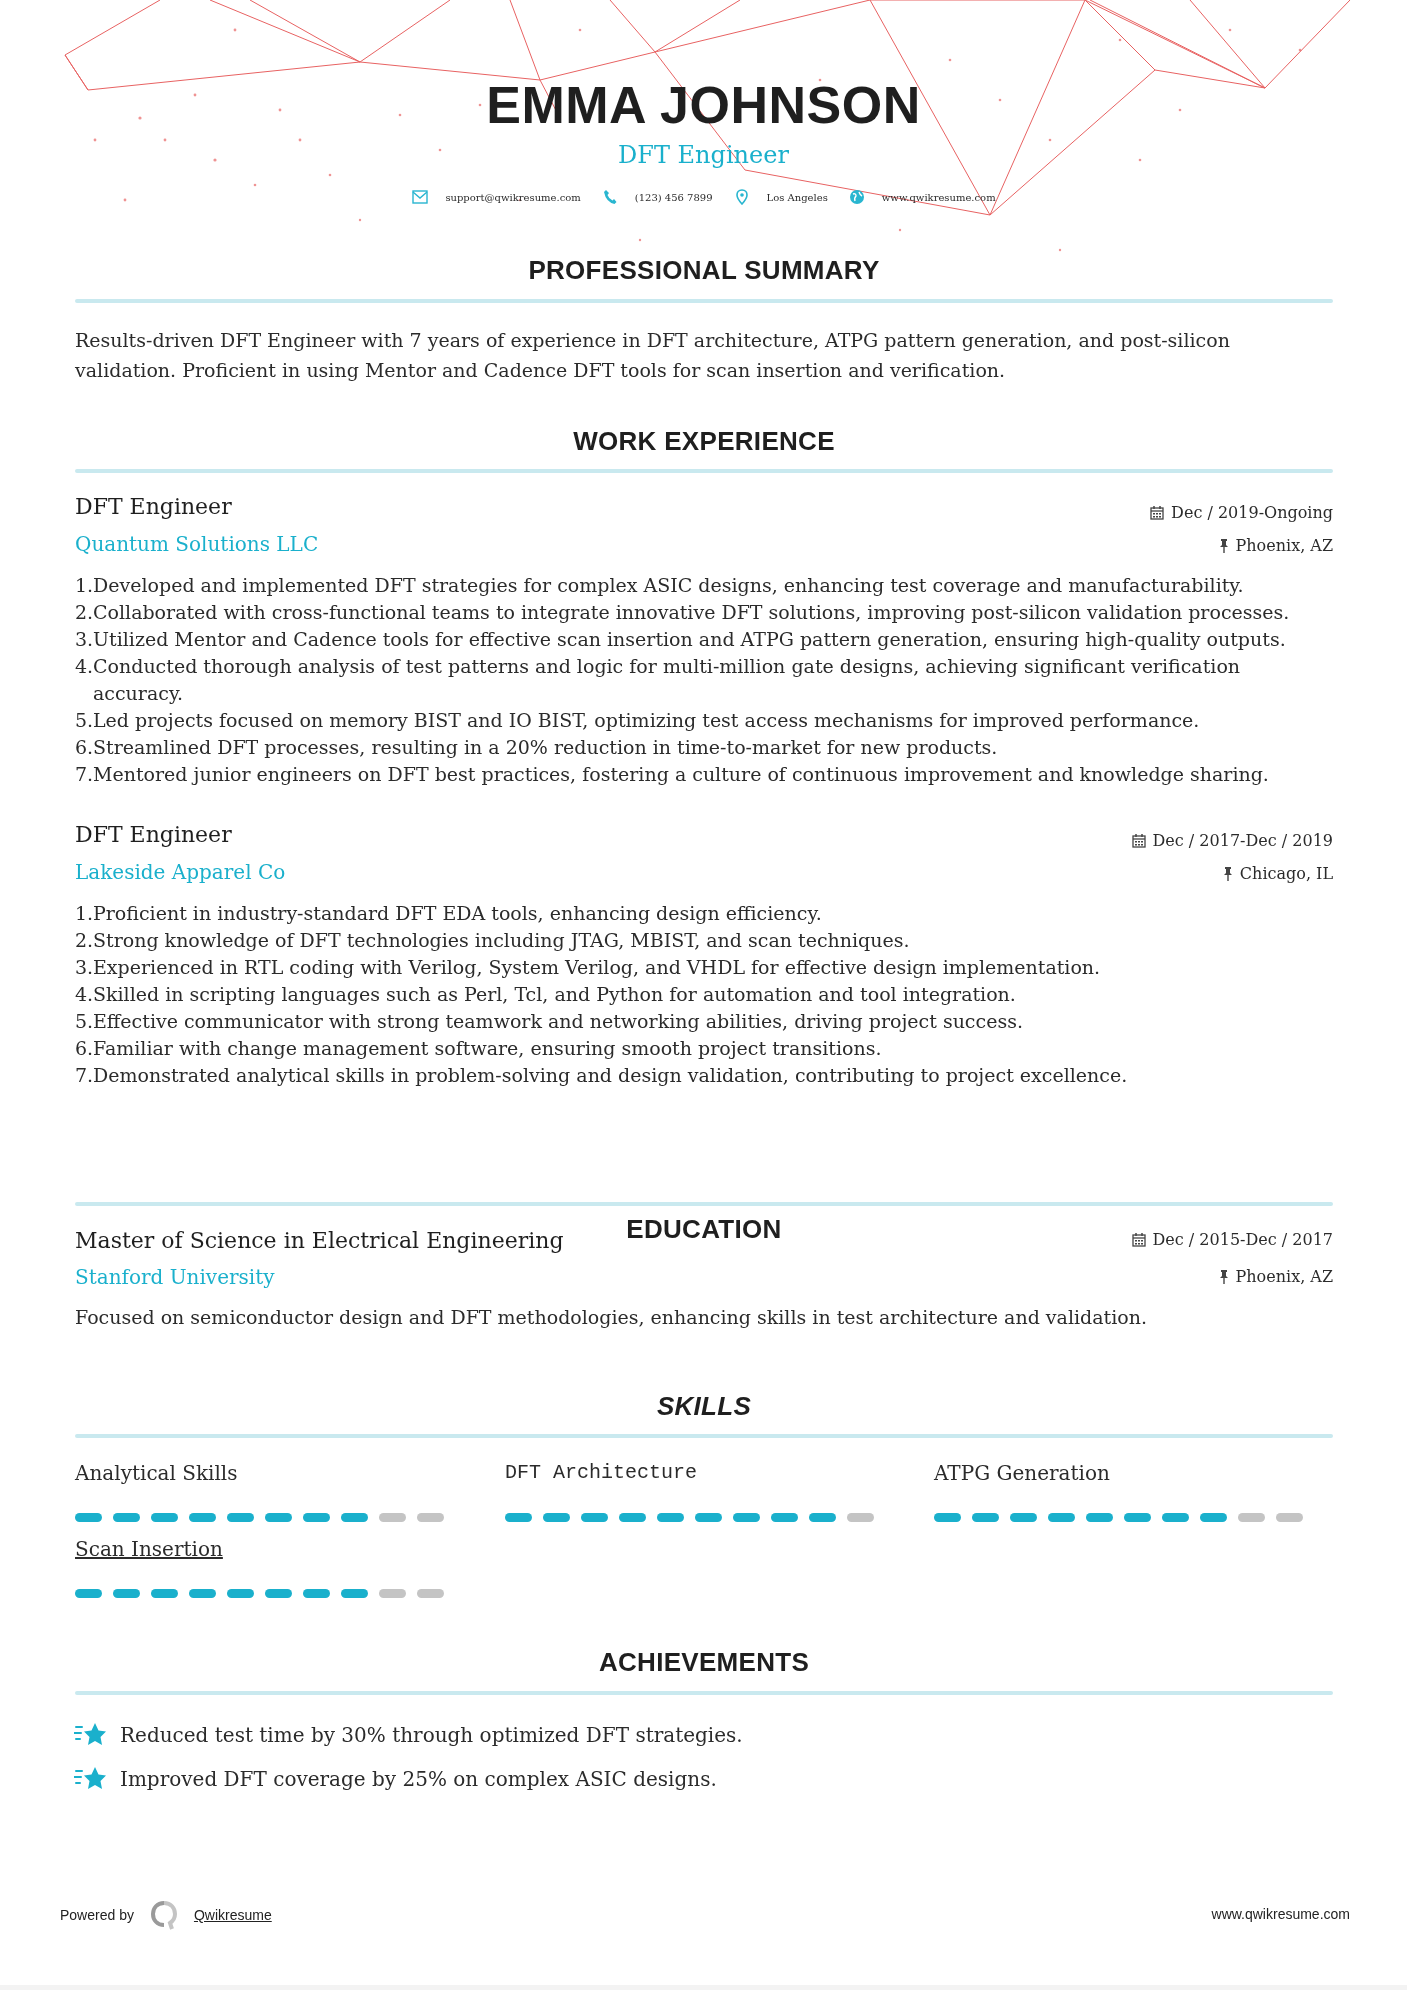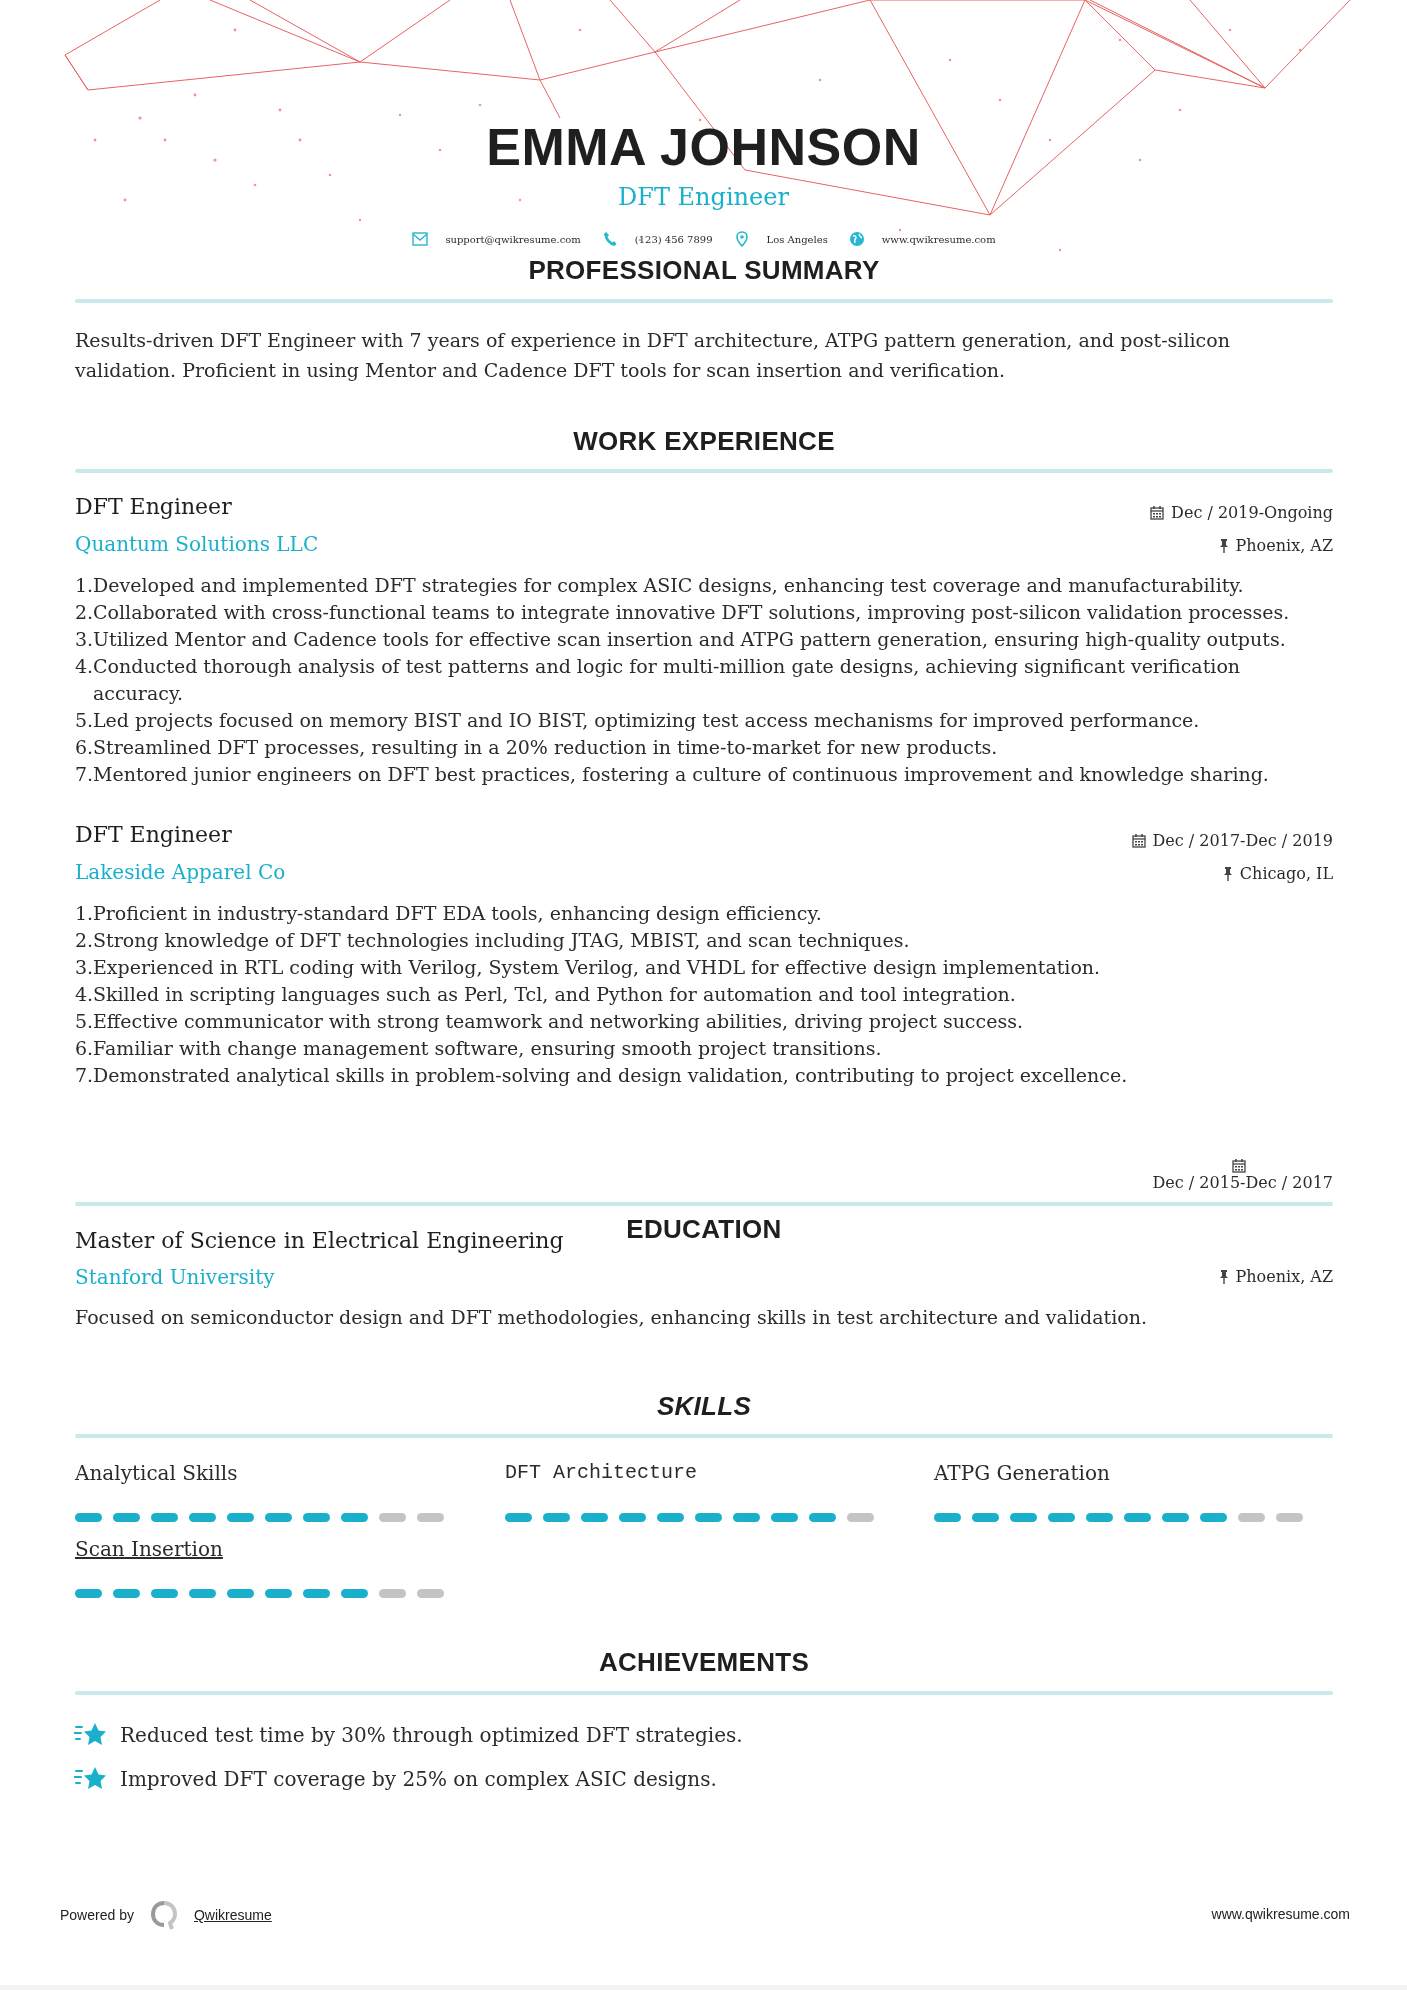--- a/index.html
+++ b/index.html
@@ -3,21 +3,21 @@
   <meta charset="utf-8">
   <style>
     * { box-sizing: border-box; margin: 0; padding: 0; }
     html, body { width: 1407px; height: 1990px; background: #ffffff; overflow: hidden; }
     body { position: relative; font-family: "DejaVu Serif", serif; color: #2b2b2b; }
 
     .bg-deco { position: absolute; left: 0; top: 0; width: 1407px; height: 300px; z-index: 0; }
 
     .page { position: absolute; left: 0; top: 0; width: 1407px; z-index: 1; }
 
-    .header { position: absolute; left: 0; top: 74px; width: 1407px; text-align: center; margin-top: 42px; }
+    .header { position: absolute; left: 0; top: 74px; width: 1407px; text-align: center; }
     .name { font-family: "Liberation Sans", sans-serif; font-weight: 700; font-size: 52px; letter-spacing: 0.5px; color: #1f1f1f; line-height: 62px; }
     .role { font-family: "DejaVu Serif", serif; font-size: 24px; color: #1ab0cc; line-height: 34px; margin-top: 2px; }
     .contacts { display: flex; justify-content: center; align-items: center; gap: 0; margin-top: 16px; font-size: 10px; color: #2b2b2b; }
     .contact { display: flex; align-items: center; margin: 0 10px; }
     .contact .ic { display: inline-flex; width: 18px; height: 18px; margin-right: 16px; color: #29b6d0; align-items: center; justify-content: center; }
 
     .section-title { position: absolute; left: 75px; width: 1258px; text-align: center; font-family: "Liberation Sans", sans-serif; font-weight: 700; font-size: 26px; color: #1f1f1f; letter-spacing: 0.3px; }
     .section-rule { position: absolute; left: 75px; width: 1258px; height: 4px; background: #c9e9ef; border-radius: 2px; }
 
     .para { position: absolute; left: 75px; width: 1260px; font-size: 19px; line-height: 30px; color: #2b2b2b; }
@@ -275,21 +275,21 @@
       </li>
     <li>
         <span class="num">7.</span>
         <span>Demonstrated analytical skills in problem-solving and design validation, contributing to project excellence.</span>
       </li>
   </ol>
 
   <div class="section-title" style="top:1214px;">EDUCATION</div>
   <div class="section-rule" style="top:1202px;"></div>
   <div class="entry-title" style="top:1228px;">Master of Science in Electrical Engineering</div>
-  <div class="meta" style="top:1158px;flex-direction:column;">
+  <div class="meta" style="top:1230px;">
     <span class="ic">
       <svg width="14" height="15" viewBox="0 0 14 15">
           <rect x="1" y="3" width="12" height="11" fill="none" stroke="#444" stroke-width="1.3"></rect>
           <line x1="1" y1="6" x2="13" y2="6" stroke="#444" stroke-width="1.3"></line>
           <line x1="4" y1="1" x2="4" y2="4" stroke="#444" stroke-width="1.5"></line>
           <line x1="10" y1="1" x2="10" y2="4" stroke="#444" stroke-width="1.5"></line>
           <g fill="#444">
             <rect x="3" y="8" width="2" height="1.5"></rect>
             <rect x="6" y="8" width="2" height="1.5"></rect>
             <rect x="9" y="8" width="2" height="1.5"></rect>

